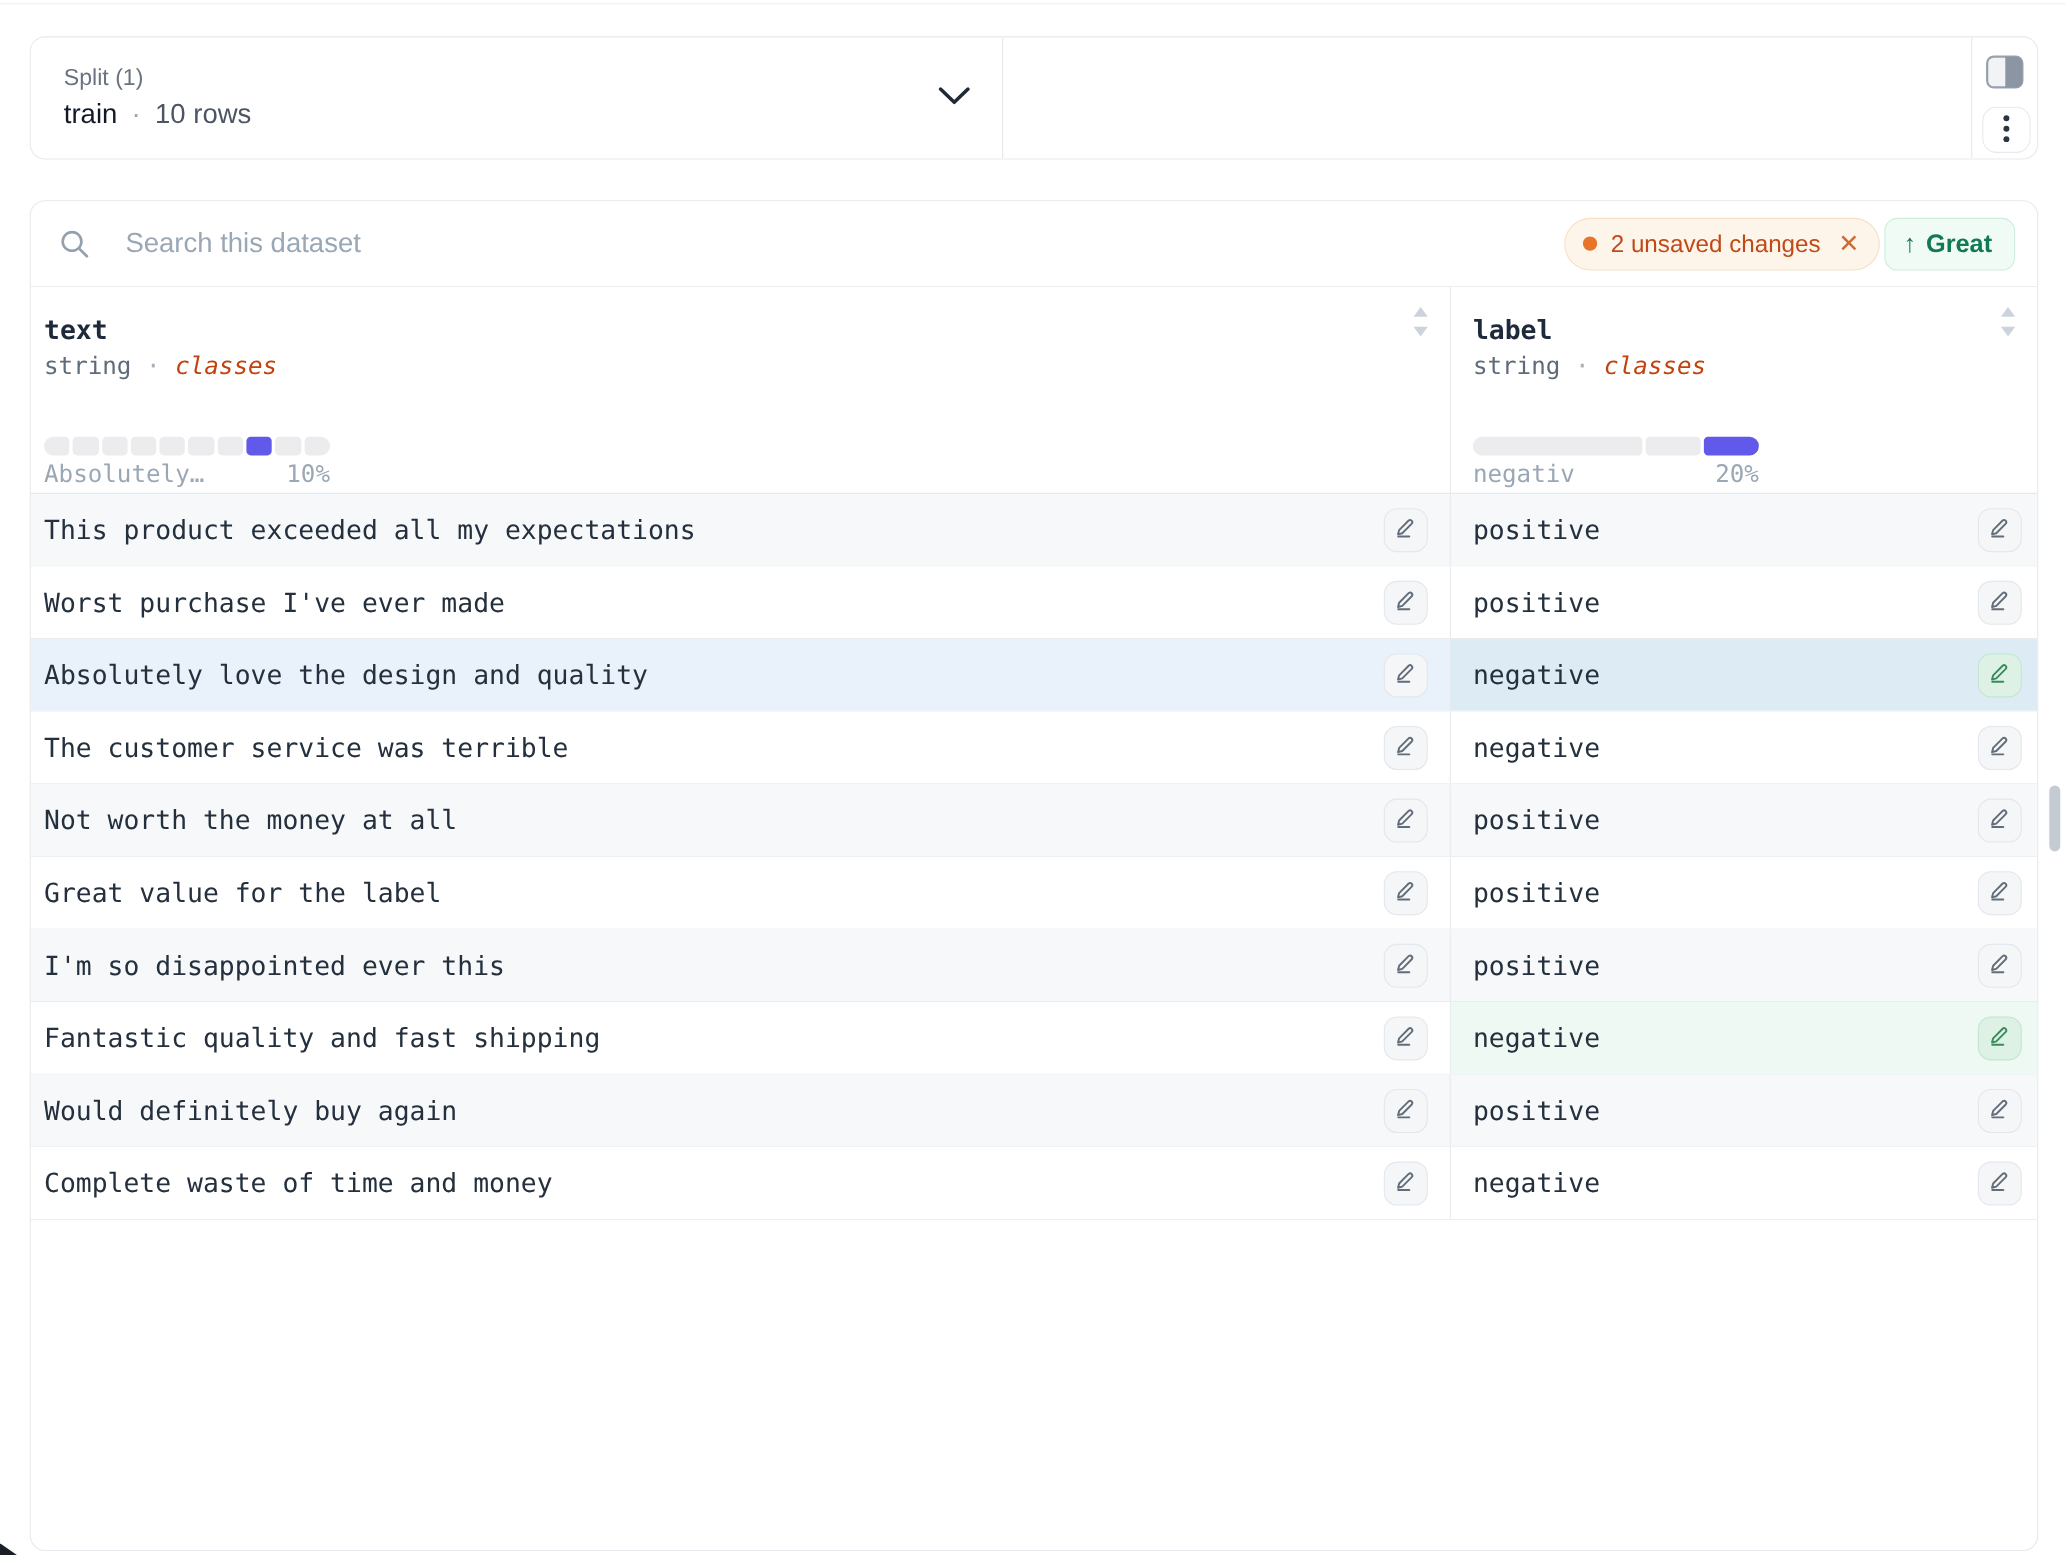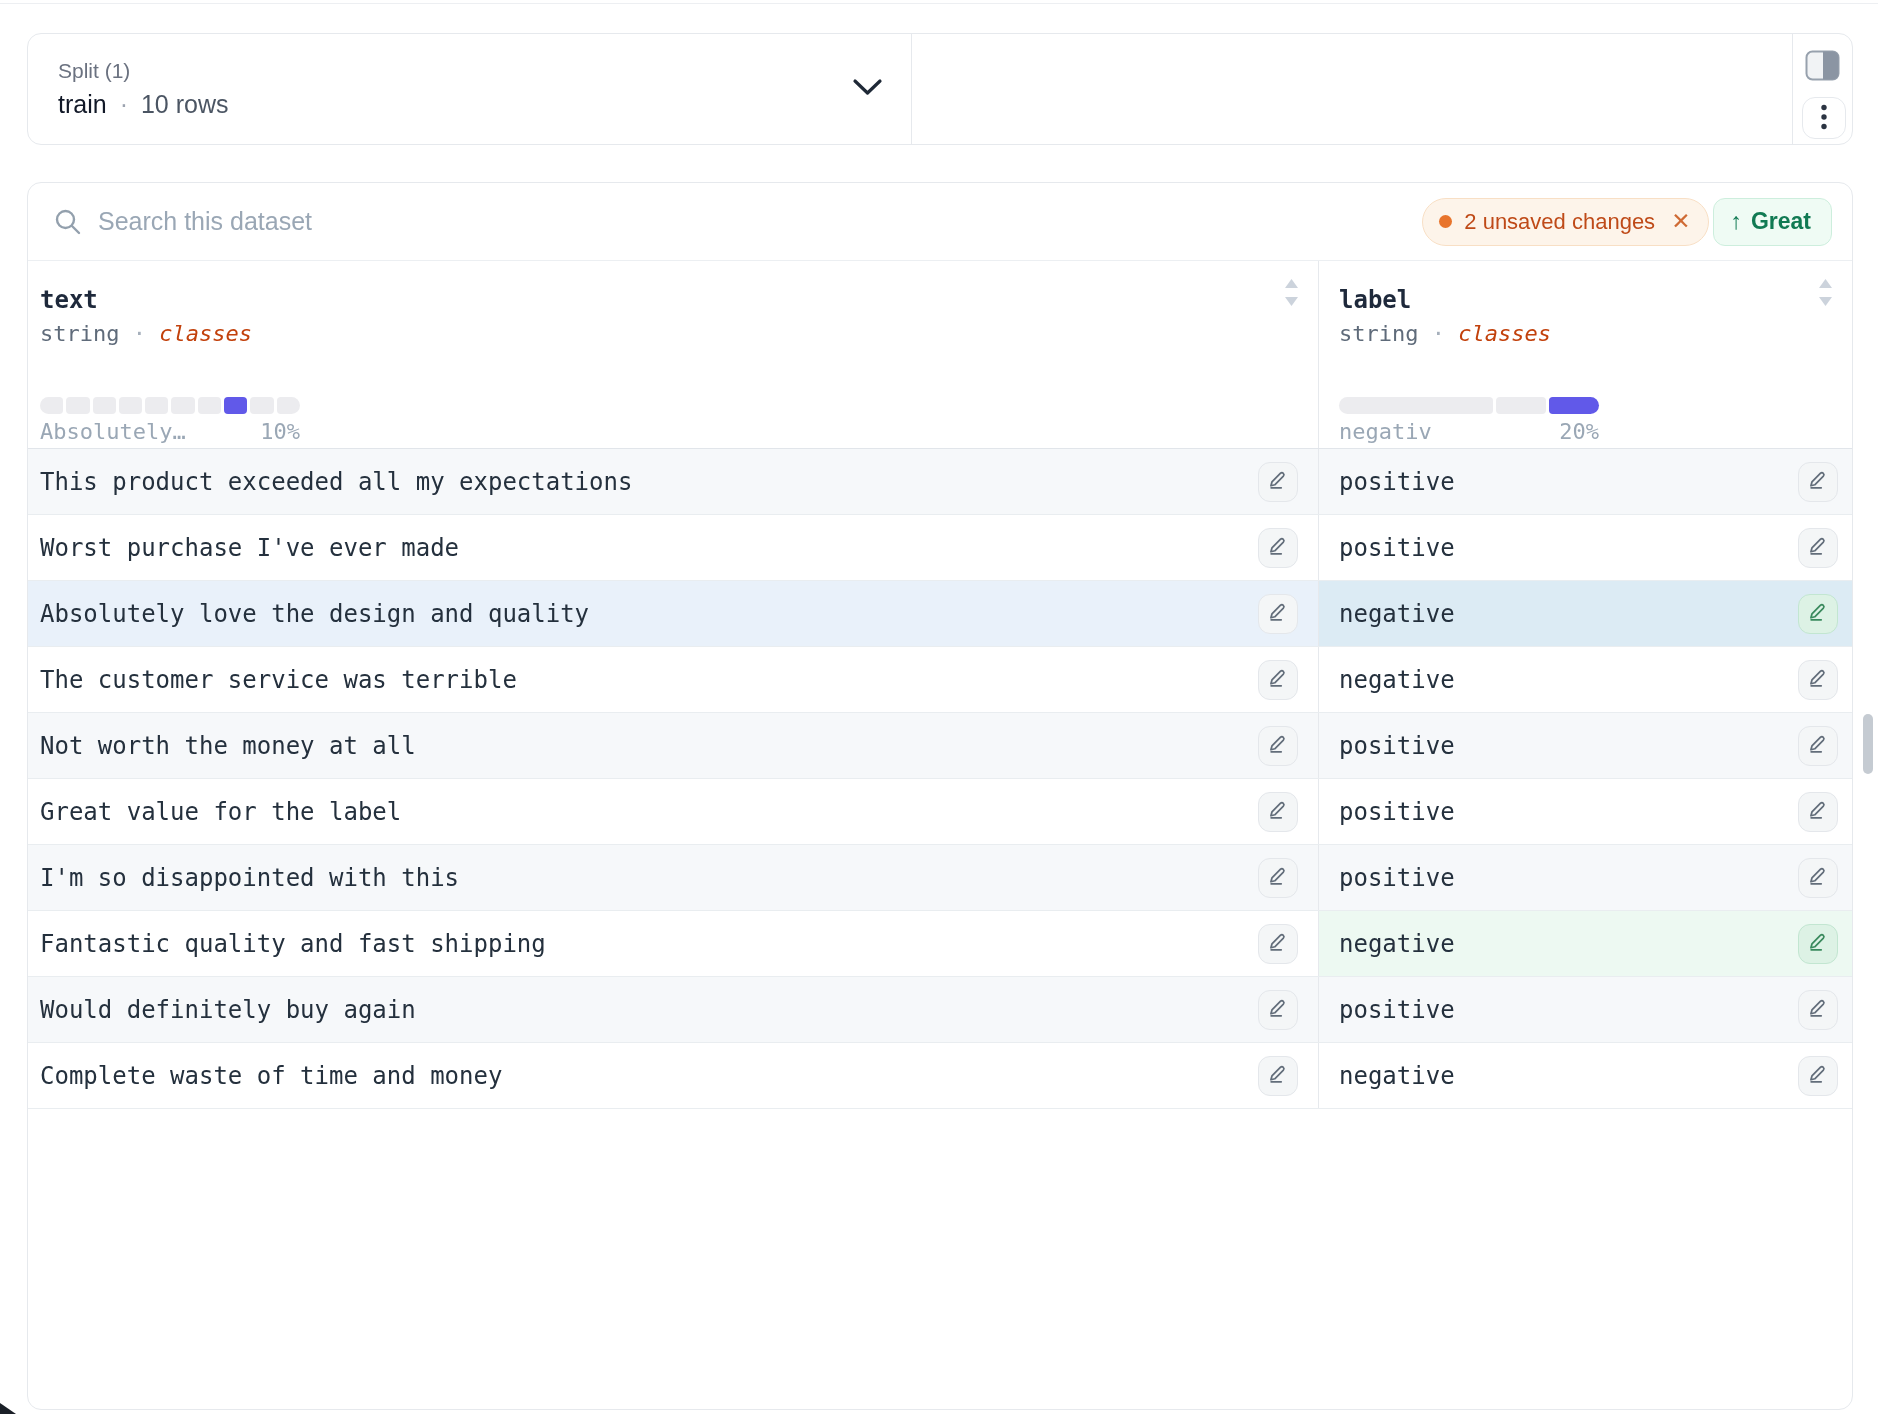--- a/index.html
+++ b/index.html
@@ -27,21 +27,21 @@
 
   
   .main-card { position:absolute; left:27px; top:182px; width:1826px; height:1228px;
     background:#fff; border:1px solid #e6e9ed; border-radius:14px; overflow:hidden;
     display:flex; flex-direction:column; }
 
   .search-row { height:78px; flex:0 0 78px; display:flex; align-items:center;
     padding:0 20px 0 26px; border-bottom:1px solid #eceff2; gap:16px; }
   .search-icon { flex:0 0 auto; display:flex; }
   .search-input { flex:1; border:none; outline:none; font-family:"Liberation Sans",sans-serif;
-    font-size:25px; color:#0f172a; background:transparent; }
+    font-size:25px; color:#0f172a; background:transparent;margin-left:16px; }
   .search-input::placeholder { color:#9aa7b5; }
   .changes-wrap { display:flex; align-items:center; gap:4px; }
   .unsaved-badge { height:48px; display:flex; align-items:center; gap:12px; padding:0 18px 0 16px;
     background:#fdf4ea; border:1px solid #f8dfc5; border-radius:24px; }
   .unsaved-dot { width:13px; height:13px; border-radius:50%; background:#e8742c; }
   .unsaved-text { font-size:22px; color:#bf4a18; }
   .unsaved-close { background:none; border:none; cursor:pointer; font-size:23px; color:#cf6a34;
     line-height:1; padding:0 0 0 4px; font-family:"Liberation Sans",sans-serif; }
   .commit-btn { height:48px; display:flex; align-items:center; gap:9px; padding:0 20px 0 16px;
     background:#effbf4; border:1px solid #cdeedd; border-radius:12px; cursor:pointer;
@@ -364,21 +364,21 @@
             <path d="M4.5 20.5 h11"></path>
             <path d="M14.8 4.6 a2.2 2.2 0 0 1 3.1 3.1 L8.5 17.2 l-4.2 1.1 1.1-4.2 Z"></path>
           </svg>
         </span>
       </button>
     </div>
   </div>
 
   <div class="row zebra">
     <div class="cell text-cell">
-      <span class="cell-text">I'm so disappointed with this</span>
+      <span class="cell-text">I'm so disappointed ever this</span>
       <button class="edit-btn">
         <span>
           <svg width="22" height="22" viewBox="0 0 24 24" fill="none" stroke="currentColor" stroke-width="1.9" stroke-linecap="round" stroke-linejoin="round">
             <path d="M4.5 20.5 h11"></path>
             <path d="M14.8 4.6 a2.2 2.2 0 0 1 3.1 3.1 L8.5 17.2 l-4.2 1.1 1.1-4.2 Z"></path>
           </svg>
         </span>
       </button>
     </div>
     <div class="cell label-cell">

